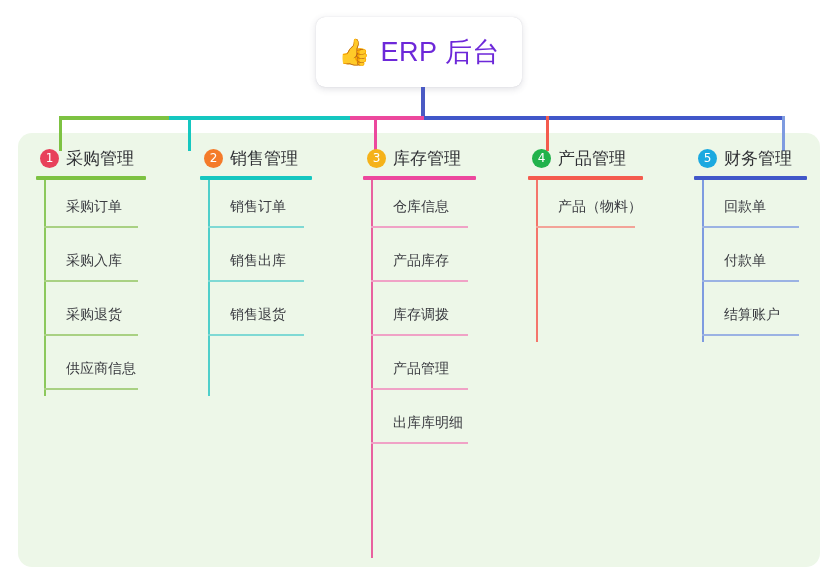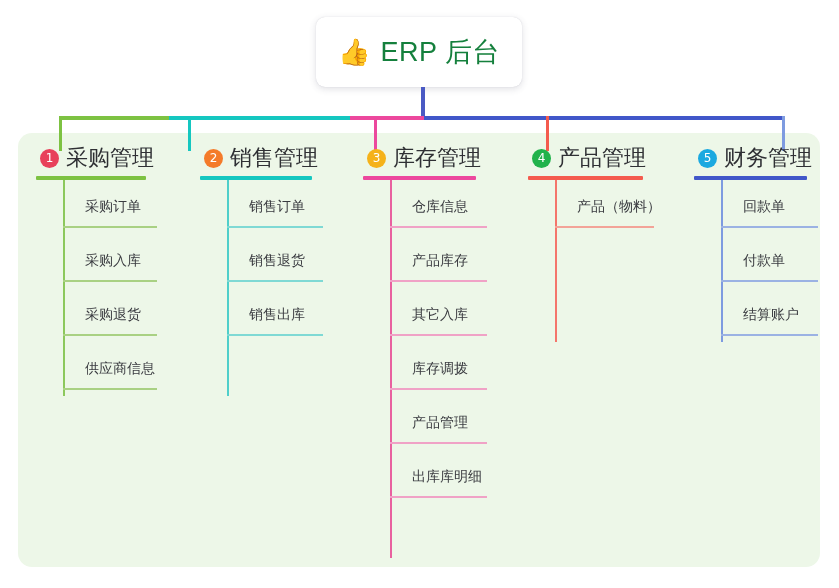--- a/index.html
+++ b/index.html
@@ -18,21 +18,21 @@
     left:316px;top:17px;width:206px;height:70px;
     background:#ffffff;
     border-radius:9px;
     box-shadow:0 2px 7px rgba(60,60,90,.16), 0 0 1px rgba(60,60,90,.22);
     display:flex;align-items:center;justify-content:center;
     gap:10px;
     box-sizing:border-box;
   }
   .root-emoji{font-size:26px;line-height:1;}
   .root-title{
-    font-size:27px;color:#15803d;letter-spacing:.5px;white-space:nowrap;
+    font-size:27px;color:#6d28d9;letter-spacing:.5px;white-space:nowrap;
   }
 
   
   .root-stem{
     position:absolute;left:421px;top:87px;width:4px;height:29px;
     background:#4a5ac4;
   }
 
   
   .panel{
@@ -48,25 +48,25 @@
   .branch{position:absolute;top:145px;}
   .branch-head{
     display:flex;align-items:center;gap:7px;height:26px;padding-left:4px;
   }
   .badge{
     width:19px;height:19px;border-radius:50%;
     color:#fff;font-size:12px;line-height:19px;text-align:center;
     font-family:"DejaVu Sans",sans-serif;
     flex:0 0 auto;
   }
-  .branch-title{font-size:22px;color:#2f3034;white-space:nowrap;}
+  .branch-title{font-size:17px;color:#2f3034;white-space:nowrap;}
   .branch-rule{height:4px;margin-top:5px;border-radius:1px;}
 
   
-  .leaves{position:relative;margin-left:27px;padding-top:0;}
+  .leaves{position:relative;margin-left:8px;padding-top:0;}
   .spine{position:absolute;left:0;top:0;width:2px;}
   .leaf{
     position:relative;height:54px;
   }
   .leaf-text{
     position:absolute;left:22px;top:18px;
     font-size:14px;color:#3a3b40;white-space:nowrap;
   }
   .leaf-rule{
     position:absolute;left:0;top:46px;height:2px;
@@ -130,50 +130,46 @@
           <span class="branch-title">销售管理</span>
         </div>
         <div class="branch-rule" style="width: 112px; background: rgb(21, 199, 192);"></div>
         <div class="leaves">
           <div class="spine" style="background: rgb(79, 207, 202); height: 216px;"></div>
           <div class="leaf">
             <span class="leaf-text">销售订单</span>
             <div class="leaf-rule" style="background: rgb(127, 217, 212); width: 96px;"></div>
           </div>
           <div class="leaf">
+            <span class="leaf-text">销售出库</span>
+            <div class="leaf-rule" style="background: rgb(127, 217, 212); width: 96px;"></div>
+          </div>
+          <div class="leaf">
             <span class="leaf-text">销售退货</span>
             <div class="leaf-rule" style="background: rgb(127, 217, 212); width: 96px;"></div>
           </div>
-          <div class="leaf">
-            <span class="leaf-text">销售出库</span>
-            <div class="leaf-rule" style="background: rgb(127, 217, 212); width: 96px;"></div>
-          </div>
         </div>
       </div>
       <div class="branch" style="left: 363px;">
         <div class="branch-head">
           <span class="badge" style="background: rgb(245, 178, 26);">3</span>
           <span class="branch-title">库存管理</span>
         </div>
         <div class="branch-rule" style="width: 113px; background: rgb(236, 72, 157);"></div>
         <div class="leaves">
           <div class="spine" style="background: rgb(232, 97, 159); height: 378px;"></div>
           <div class="leaf">
             <span class="leaf-text">仓库信息</span>
             <div class="leaf-rule" style="background: rgb(240, 162, 198); width: 97px;"></div>
           </div>
           <div class="leaf">
             <span class="leaf-text">产品库存</span>
             <div class="leaf-rule" style="background: rgb(240, 162, 198); width: 97px;"></div>
           </div>
           <div class="leaf">
-            <span class="leaf-text">其它入库</span>
-            <div class="leaf-rule" style="background: rgb(240, 162, 198); width: 97px;"></div>
-          </div>
-          <div class="leaf">
             <span class="leaf-text">库存调拨</span>
             <div class="leaf-rule" style="background: rgb(240, 162, 198); width: 97px;"></div>
           </div>
           <div class="leaf">
             <span class="leaf-text">产品管理</span>
             <div class="leaf-rule" style="background: rgb(240, 162, 198); width: 97px;"></div>
           </div>
           <div class="leaf">
             <span class="leaf-text">出库库明细</span>
             <div class="leaf-rule" style="background: rgb(240, 162, 198); width: 97px;"></div>

